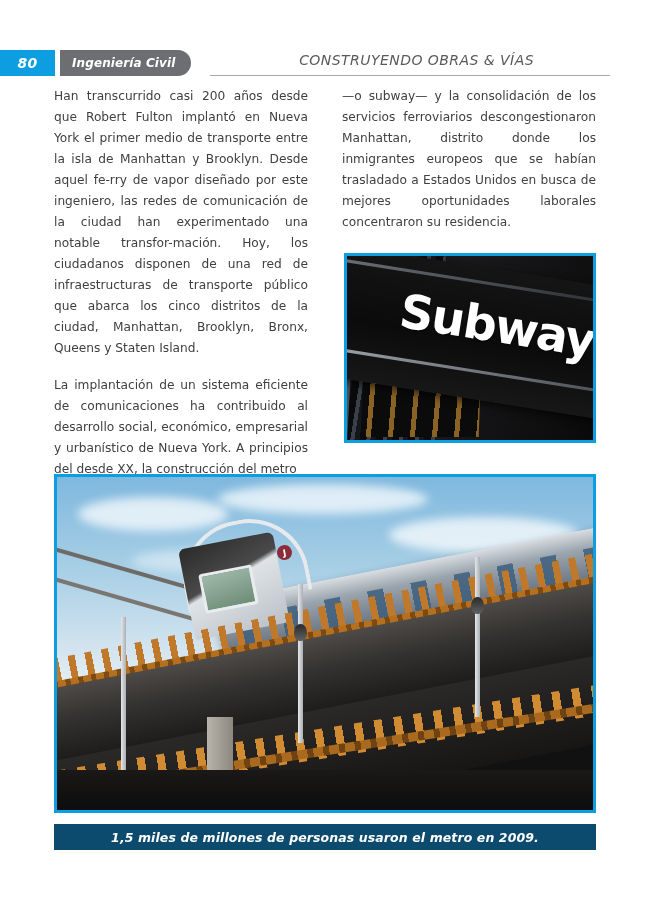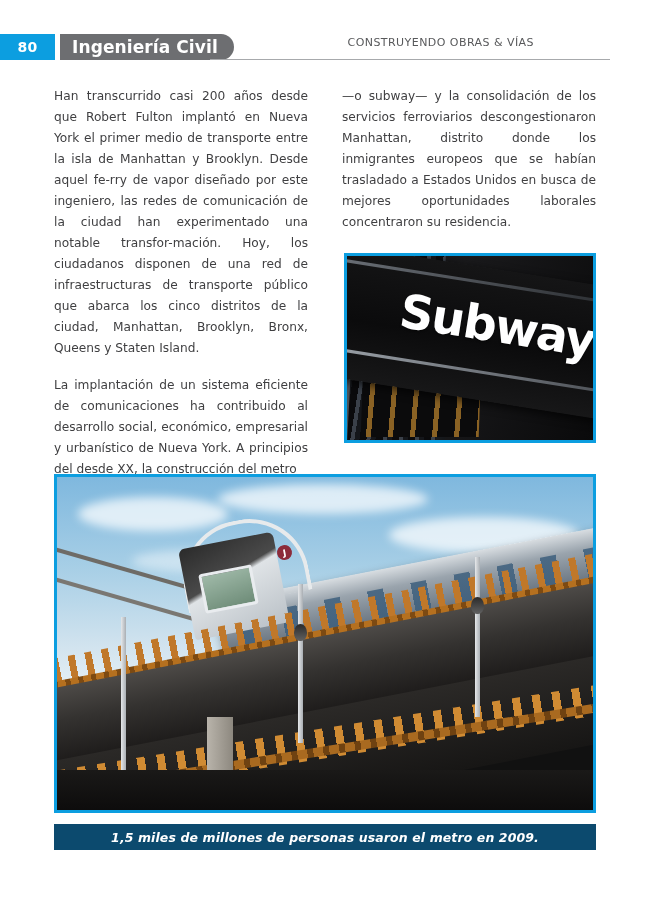--- a/index.html
+++ b/index.html
@@ -13,23 +13,24 @@
     height: 904px;
     background: #ffffff;
     overflow: hidden;
     font-family: "DejaVu Sans", "Liberation Sans", sans-serif;
   }
 
   
   .header {
     position: absolute;
     left: 0;
-    top: 34px;
+    top: 50px;
     width: 574px;
     height: 26px;
+    font-style: italic;
   }
   .page-number-block {
     position: absolute;
     left: 0;
     top: 0;
     width: 55px;
     height: 26px;
     background: #0c9ee0;
     color: #ffffff;
     font-size: 14px;
@@ -40,33 +41,33 @@
     letter-spacing: 0.3px;
   }
   .section-tab {
     position: absolute;
     left: 60px;
     top: 0;
     height: 26px;
     padding: 0 16px 0 12px;
     background: #6d6e71;
     color: #ffffff;
-    font-size: 17px;
+    font-size: 12px;
     font-weight: bold;
     display: flex;
     align-items: center;
     border-top-right-radius: 13px;
     border-bottom-right-radius: 13px;
     letter-spacing: 0.1px;
   }
   .header-title {
     position: absolute;
     right: 40px;
     top: 2px;
-    font-size: 11px;
+    font-size: 14px;
     color: #58595b;
     letter-spacing: 0.45px;
     font-weight: normal;
   }
   .header-rule {
     position: absolute;
     left: 210px;
     top: 25px;
     width: 400px;
     height: 1px;

